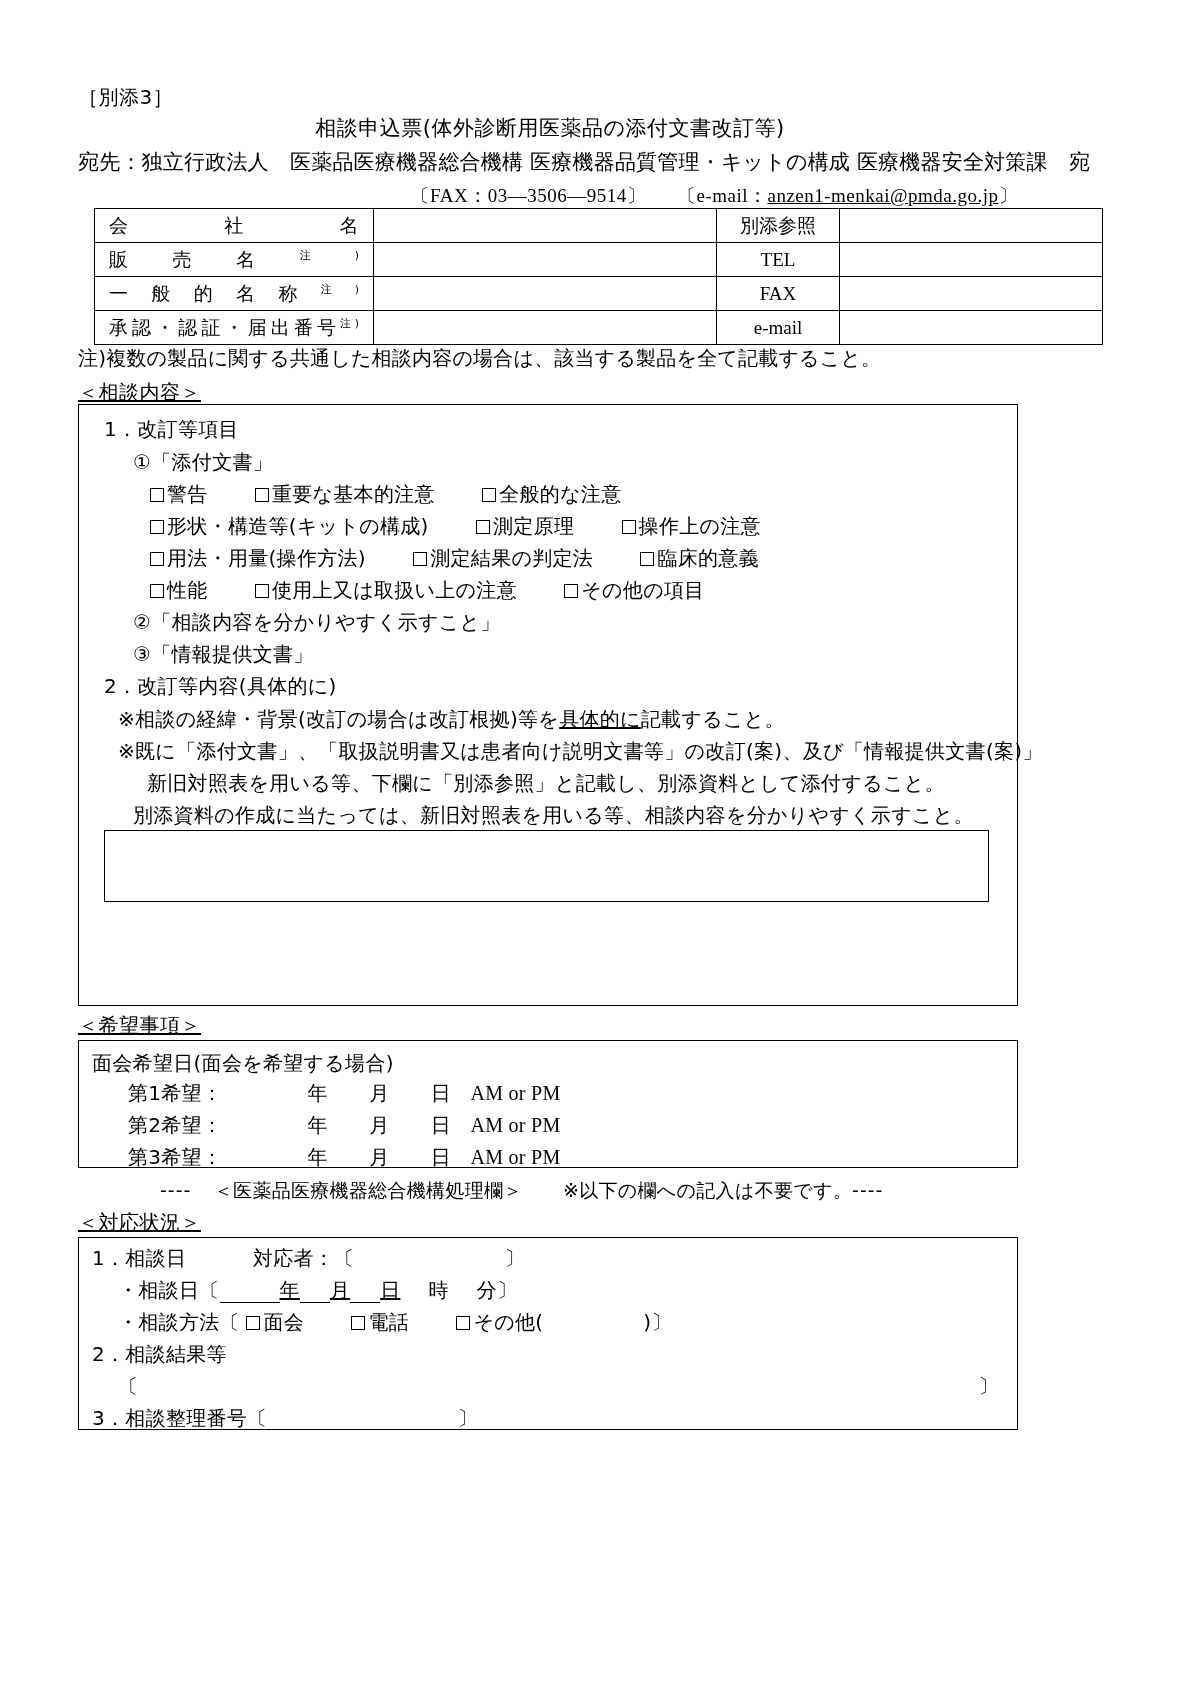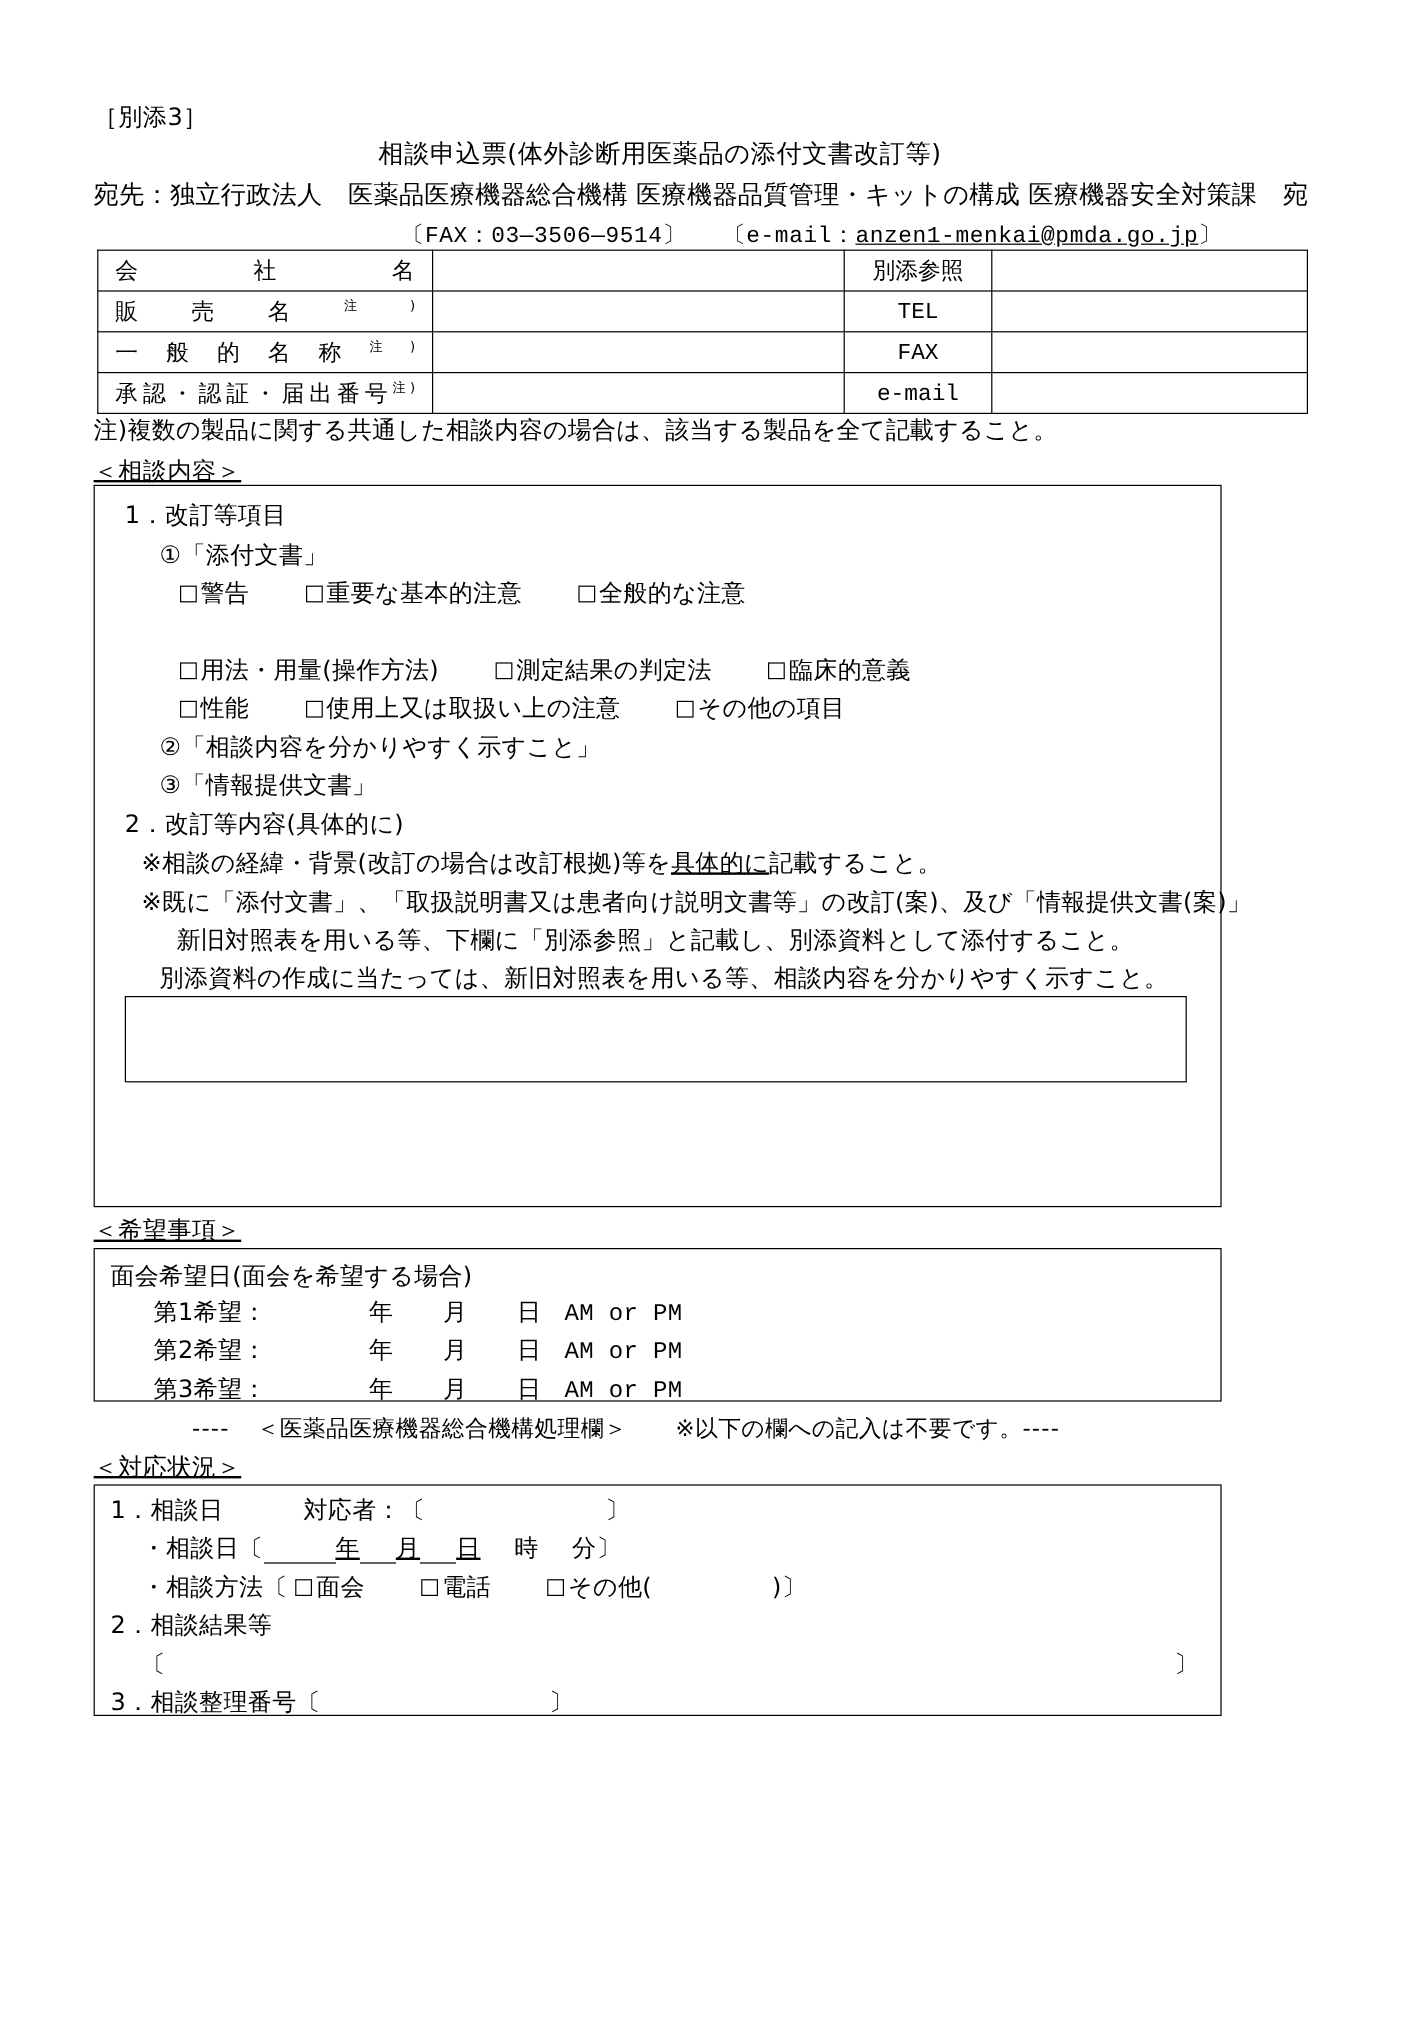--- a/index.html
+++ b/index.html
@@ -16,21 +16,21 @@
     width: 1181px;
     height: 1695px;
     background: #ffffff;
     box-sizing: border-box;
     overflow: hidden;
   }
   .jp {
     font-family: "DejaVu Sans", "Liberation Sans", sans-serif;
   }
   .mono {
-    font-family: Liberation Mono, monospace;
+    font-family: Liberation Serif, serif;
   }
 
   
   .attach-tag {
     position: absolute;
     left: 78px;
     top: 84px;
     font-size: 20px;
     letter-spacing: 0.5px;
     text-align: right;
@@ -60,21 +60,21 @@
     text-align: right;
     font-size: 19px;
     white-space: nowrap;
   }
   .contact-line .seg { letter-spacing: 0.5px; }
   .email-link { text-decoration: underline; text-align: center; }
 
   
   .info-table {
     position: absolute;
-    left: 81px;
+    left: 94px;
     top: 208px;
     width: 940px;
     border-collapse: collapse;
     table-layout: fixed;
   }
   .info-table td {
     border: 1px solid #000;
     height: 33px;
     font-size: 19px;
     padding: 0 6px;
@@ -212,20 +212,27 @@
   <div class="line jp" style="left:133px; top:449px">①「添付文書」</div>
 
   <div class="line jp" style="left:150px; top:481px">
     <span><span class="chk"></span><span>警告</span></span>
     <span class="gap-m"></span>
     <span><span class="chk"></span><span>重要な基本的注意</span></span>
     <span class="gap-m"></span>
     <span><span class="chk"></span><span>全般的な注意</span></span>
   </div>
 
+  <div class="line jp" style="left:150px; top:513px">
+    <span><span class="chk"></span><span>形状・構造等(キットの構成)</span></span>
+    <span class="gap-m"></span>
+    <span><span class="chk"></span><span>測定原理</span></span>
+    <span class="gap-m"></span>
+    <span><span class="chk"></span><span>操作上の注意</span></span>
+  </div>
 
   <div class="line jp" style="left:150px; top:545px">
     <span><span class="chk"></span><span>用法・用量(操作方法)</span></span>
     <span class="gap-m"></span>
     <span><span class="chk"></span><span>測定結果の判定法</span></span>
     <span class="gap-m"></span>
     <span><span class="chk"></span><span>臨床的意義</span></span>
   </div>
 
   <div class="line jp" style="left:150px; top:577px">

